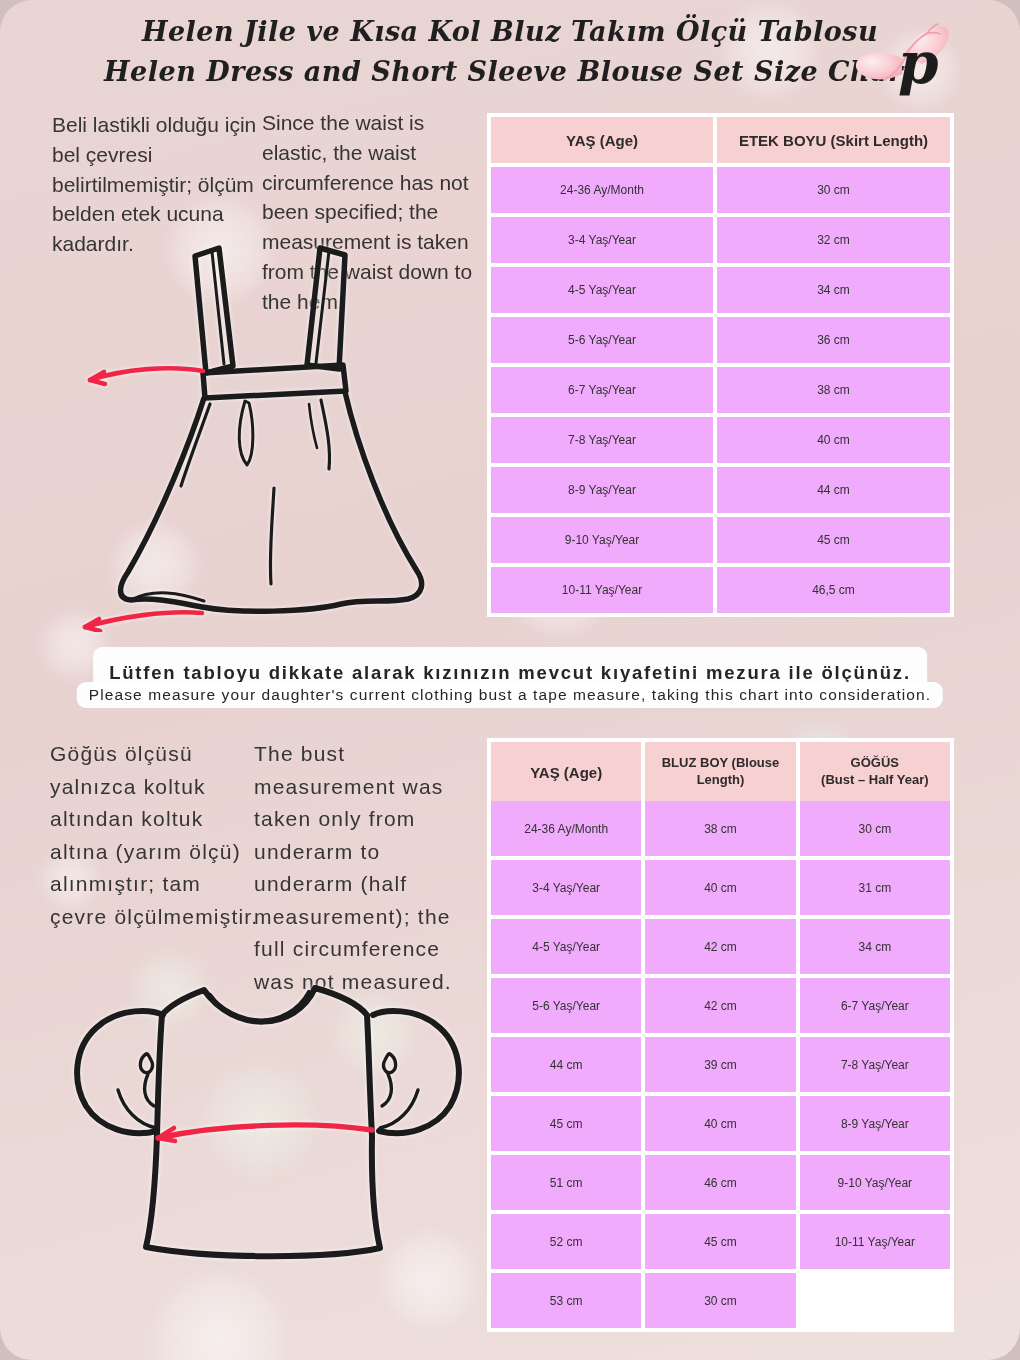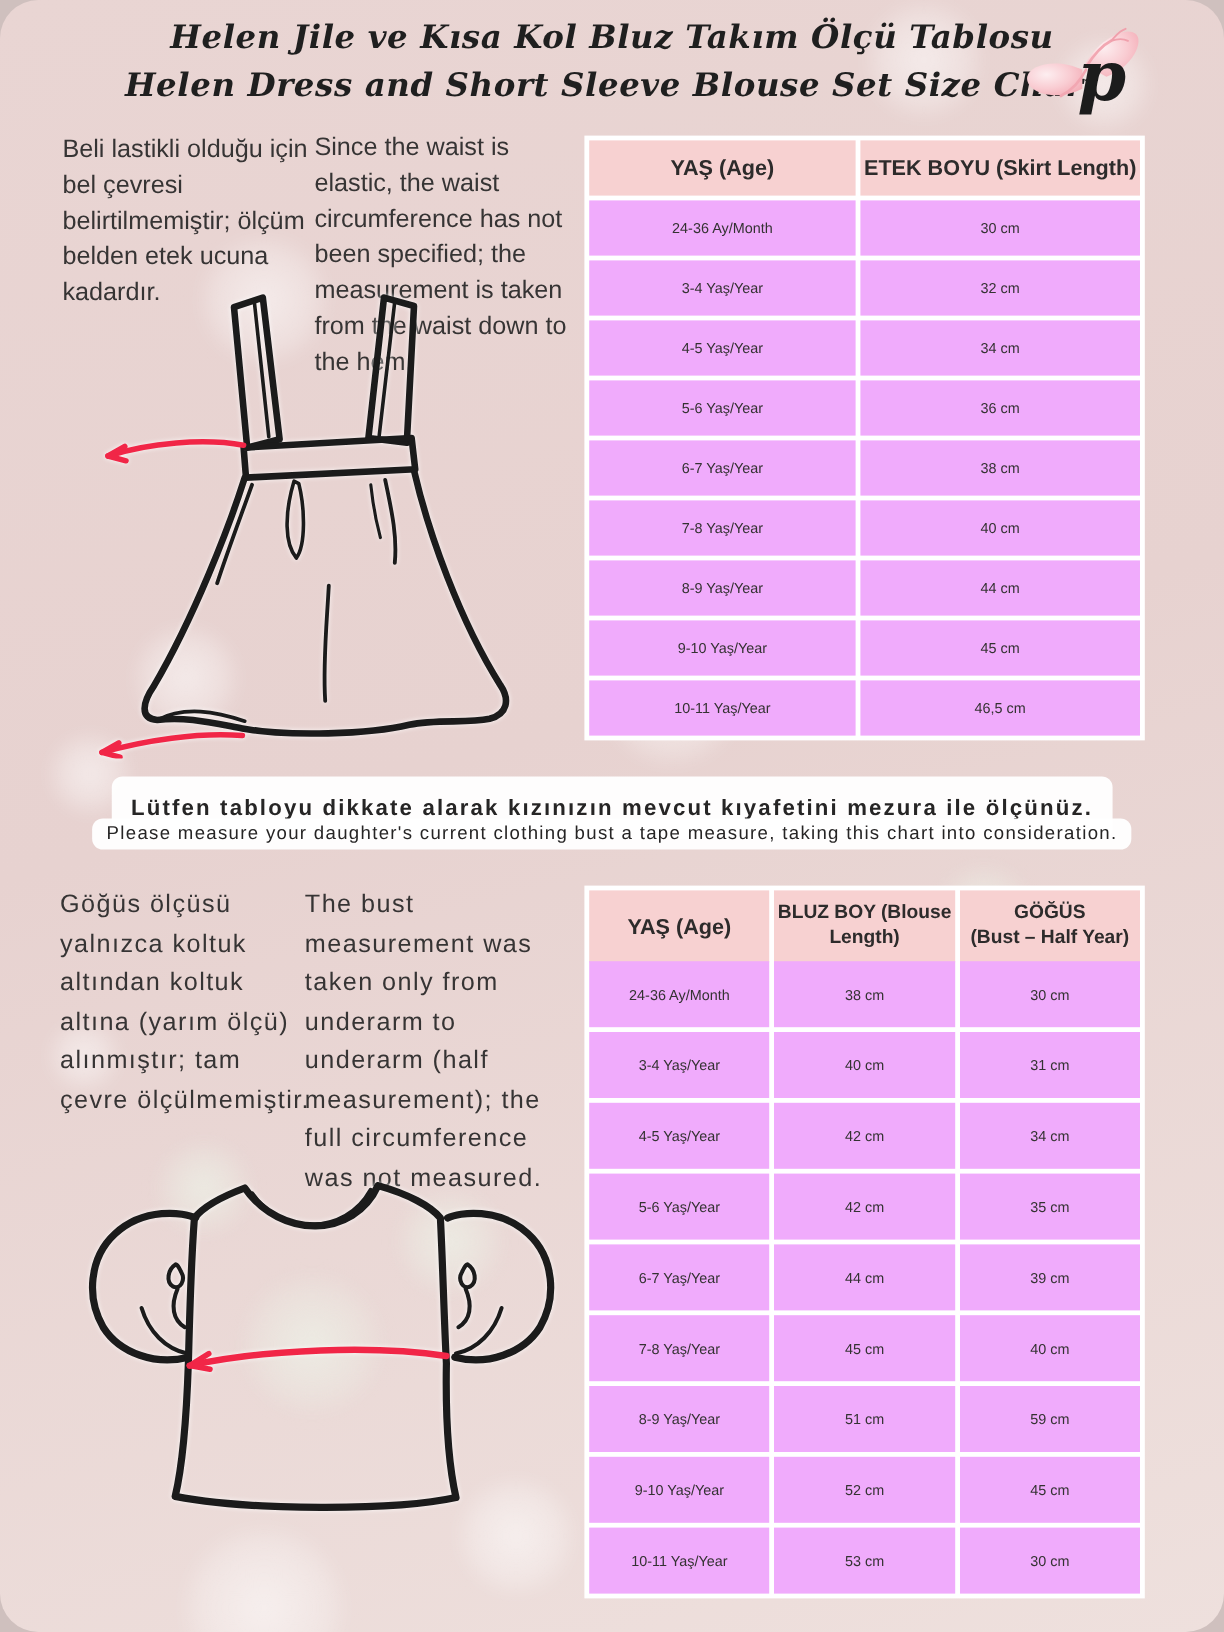--- a/index.html
+++ b/index.html
@@ -39,22 +39,22 @@
   .note-en2 { left:254px; top:738px; width:224px; letter-spacing:1.2px; line-height:1.55; }
 
   
   .sizetable { position:absolute; left:487px; width:467px;
     background:#ffffff; padding:4px; display:grid; grid-gap:4px; }
   .t1 { top:113px; grid-template-columns:222px 1fr; grid-auto-rows:46px; }
   .t2 { top:738px; grid-template-columns:1fr 1fr 1fr; grid-auto-rows:55px; }
   .t2 .hcell { height:60px; }
   .cell { background:#f0abfc; display:flex; flex-direction:column; align-items:center;
     justify-content:center; font-size:12px; color:#343232; text-align:center; }
-  .hcell { background:#f7d1d1; font-weight:bold; font-size:18px; color:#2d2b2b; }
-  .hsmall { font-size:16px; line-height:1.3; }
+  .hcell { background:#f7d1d1; font-weight:bold; font-size:15px; color:#2d2b2b; }
+  .hsmall { font-size:13px; line-height:1.3; }
 
   
   .pill { position:absolute; left:50%; transform:translateX(-50%); white-space:nowrap;
     background:rgba(255,255,255,.95); border-radius:9px; color:#262525; }
   .pill-tr { top:647px; padding:15px 16px; font-weight:bold; font-size:18.5px; letter-spacing:1.8px; }
   .pill-en { top:682px; padding:4px 12px; font-size:15.5px; letter-spacing:1.1px; }
 
   
   .illus { position:absolute; filter:drop-shadow(0 0 2px rgba(255,255,255,.85)); }
   .dress  { left:58px; top:232px; }
@@ -188,30 +188,29 @@
     <div class="cell">38 cm</div>
     <div class="cell">30 cm</div>
     <div class="cell">3-4 Yaş/Year</div>
     <div class="cell">40 cm</div>
     <div class="cell">31 cm</div>
     <div class="cell">4-5 Yaş/Year</div>
     <div class="cell">42 cm</div>
     <div class="cell">34 cm</div>
     <div class="cell">5-6 Yaş/Year</div>
     <div class="cell">42 cm</div>
-    <div class="cell">35 cm</div>
     <div class="cell">6-7 Yaş/Year</div>
     <div class="cell">44 cm</div>
     <div class="cell">39 cm</div>
     <div class="cell">7-8 Yaş/Year</div>
     <div class="cell">45 cm</div>
     <div class="cell">40 cm</div>
     <div class="cell">8-9 Yaş/Year</div>
     <div class="cell">51 cm</div>
-    <div class="cell">59 cm</div>
+    <div class="cell">46 cm</div>
     <div class="cell">9-10 Yaş/Year</div>
     <div class="cell">52 cm</div>
     <div class="cell">45 cm</div>
     <div class="cell">10-11 Yaş/Year</div>
     <div class="cell">53 cm</div>
     <div class="cell">30 cm</div>
   </div>
 
 </div>
 

